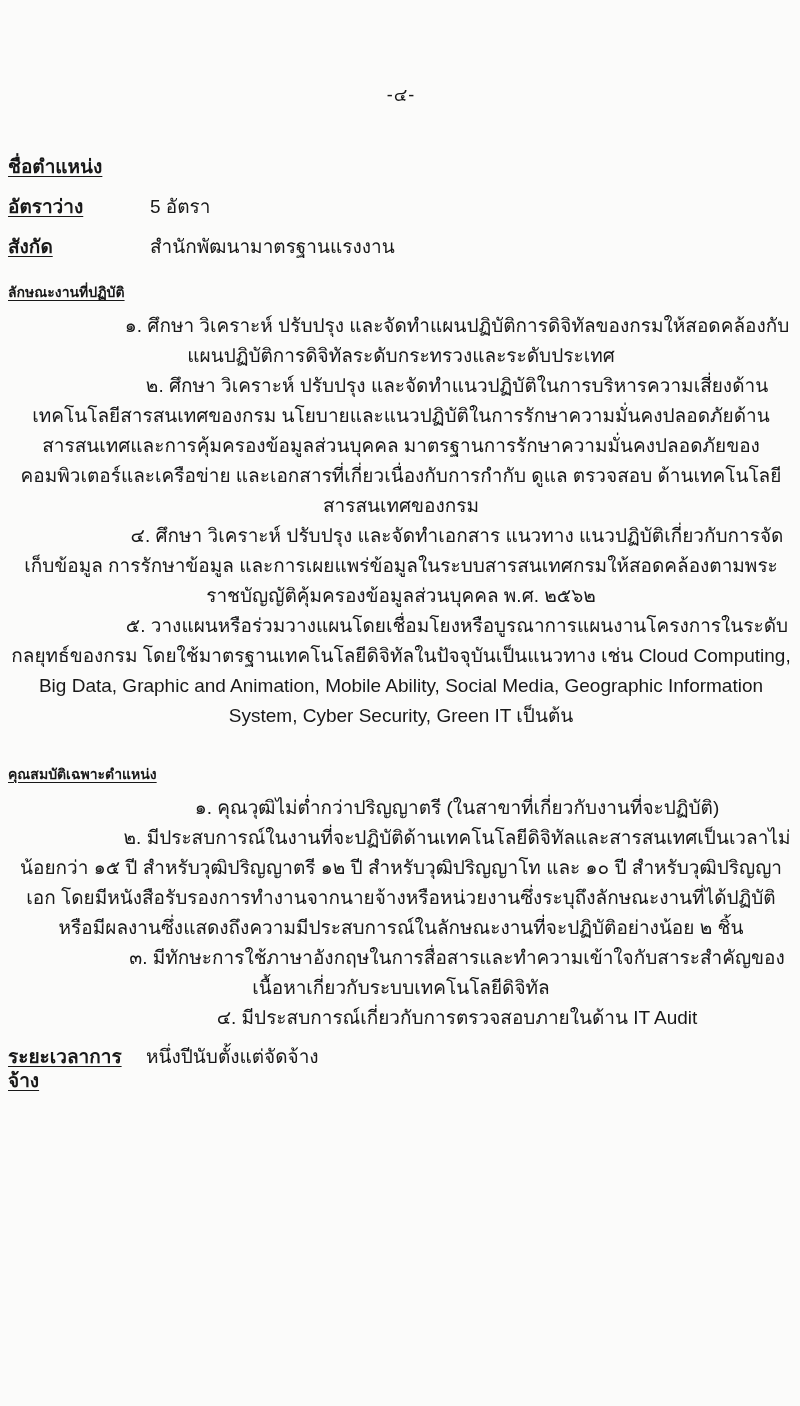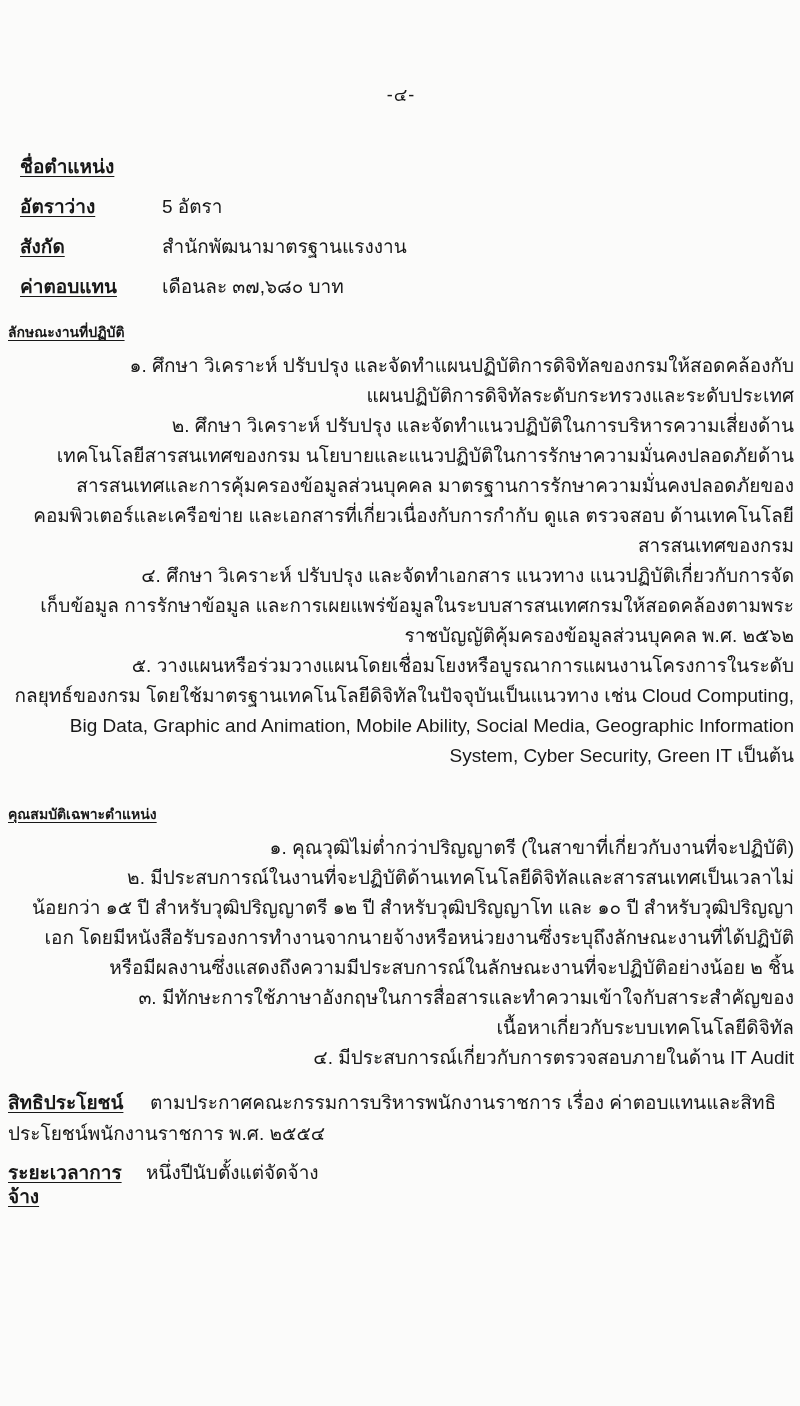--- a/index.html
+++ b/index.html
@@ -16,21 +16,21 @@
     width:800px;height:1406px;
     padding:0 6px 0 8px;
     position:relative;
   }
   .page-number{
     padding-top:80px;
     text-align:center;
     font-size:18px;
     letter-spacing:1px;
   }
-  .fields{margin-top:46px;margin-left:12px;}
+  .fields{margin-top:46px;}
   .frow{
     display:flex;
     align-items:baseline;
     margin-bottom:16px;
     font-size:19px;
     line-height:24px;
   }
   .flabel{
     flex:0 0 142px;
     font-weight:bold;
@@ -44,21 +44,21 @@
     font-size:14px;
     font-weight:bold;
     margin:20px 0 6px 0;
     line-height:26px;
   }
   .para{
     margin:0;
     font-size:19px;
     line-height:30px;
     text-indent:112px;
-    text-align:right;
+    text-align:center;
   }
   .hang{
     margin:14px 0 0 0;
     font-size:19px;
     line-height:31px;
   }
   .hang-label{
     display:inline-block;
     width:142px;
     font-weight:bold;
@@ -79,40 +79,35 @@
       <span class="flabel"><span class="u">ชื่อตำแหน่ง</span></span>
     </div>
     <div class="frow">
       <span class="flabel"><span class="u">อัตราว่าง</span></span>
       <span class="fvalue">5 อัตรา</span>
     </div>
     <div class="frow">
       <span class="flabel"><span class="u">สังกัด</span></span>
       <span class="fvalue">สำนักพัฒนามาตรฐานแรงงาน</span>
     </div>
-    <div class="frow">
-      <span class="flabel"><span class="u">ค่าตอบแทน</span></span>
-      <span class="fvalue">เดือนละ ๓๗,๖๘๐ บาท</span>
-    </div>
   </div>
 
   <div class="sec-heading"><span class="u">ลักษณะงานที่ปฏิบัติ</span></div>
   <p class="para">๑. ศึกษา วิเคราะห์ ปรับปรุง และจัดทำแผนปฏิบัติการดิจิทัลของกรมให้สอดคล้องกับแผนปฏิบัติการดิจิทัลระดับกระทรวงและระดับประเทศ</p>
   <p class="para">๒. ศึกษา วิเคราะห์ ปรับปรุง และจัดทำแนวปฏิบัติในการบริหารความเสี่ยงด้านเทคโนโลยีสารสนเทศของกรม นโยบายและแนวปฏิบัติในการรักษาความมั่นคงปลอดภัยด้านสารสนเทศและการคุ้มครองข้อมูลส่วนบุคคล มาตรฐานการรักษาความมั่นคงปลอดภัยของคอมพิวเตอร์และเครือข่าย และเอกสารที่เกี่ยวเนื่องกับการกำกับ ดูแล ตรวจสอบ ด้านเทคโนโลยีสารสนเทศของกรม</p>
   <p class="para">๔.  ศึกษา วิเคราะห์ ปรับปรุง และจัดทำเอกสาร แนวทาง แนวปฏิบัติเกี่ยวกับการจัดเก็บข้อมูล การรักษาข้อมูล และการเผยแพร่ข้อมูลในระบบสารสนเทศกรมให้สอดคล้องตามพระราชบัญญัติคุ้มครองข้อมูลส่วนบุคคล พ.ศ. ๒๕๖๒</p>
   <p class="para">๕.  วางแผนหรือร่วมวางแผนโดยเชื่อมโยงหรือบูรณาการแผนงานโครงการในระดับกลยุทธ์ของกรม โดยใช้มาตรฐานเทคโนโลยีดิจิทัลในปัจจุบันเป็นแนวทาง เช่น Cloud Computing, Big Data, Graphic and Animation, Mobile Ability, Social Media, Geographic Information System, Cyber Security, Green IT เป็นต้น</p>
 
   <div class="spacer-after-duties"></div>
 
   <div class="sec-heading"><span class="u">คุณสมบัติเฉพาะตำแหน่ง</span></div>
   <p class="para">๑. คุณวุฒิไม่ต่ำกว่าปริญญาตรี (ในสาขาที่เกี่ยวกับงานที่จะปฏิบัติ)</p>
   <p class="para">๒. มีประสบการณ์ในงานที่จะปฏิบัติด้านเทคโนโลยีดิจิทัลและสารสนเทศเป็นเวลาไม่น้อยกว่า ๑๕ ปี สำหรับวุฒิปริญญาตรี ๑๒ ปี สำหรับวุฒิปริญญาโท และ ๑๐ ปี สำหรับวุฒิปริญญาเอก โดยมีหนังสือรับรองการทำงานจากนายจ้างหรือหน่วยงานซึ่งระบุถึงลักษณะงานที่ได้ปฏิบัติ หรือมีผลงานซึ่งแสดงถึงความมีประสบการณ์ในลักษณะงานที่จะปฏิบัติอย่างน้อย ๒ ชิ้น</p>
   <p class="para">๓. มีทักษะการใช้ภาษาอังกฤษในการสื่อสารและทำความเข้าใจกับสาระสำคัญของเนื้อหาเกี่ยวกับระบบเทคโนโลยีดิจิทัล</p>
   <p class="para">๔. มีประสบการณ์เกี่ยวกับการตรวจสอบภายในด้าน IT Audit</p>
 
-  <p class="hang"><span class="hang-label"><span class="u">สิทธิประโยชน์</span></span><span>ตามประกาศคณะกรรมการบริหารพนักงานราชการ เรื่อง ค่าตอบแทนและสิทธิประโยชน์พนักงานราชการ พ.ศ. ๒๕๕๔</span></p>
 
   <div class="frow last">
     <span class="flabel"><span class="u">ระยะเวลาการจ้าง</span></span>
     <span class="fvalue">หนึ่งปีนับตั้งแต่จัดจ้าง</span>
   </div>
 
 </div>
 
 </body></html>

